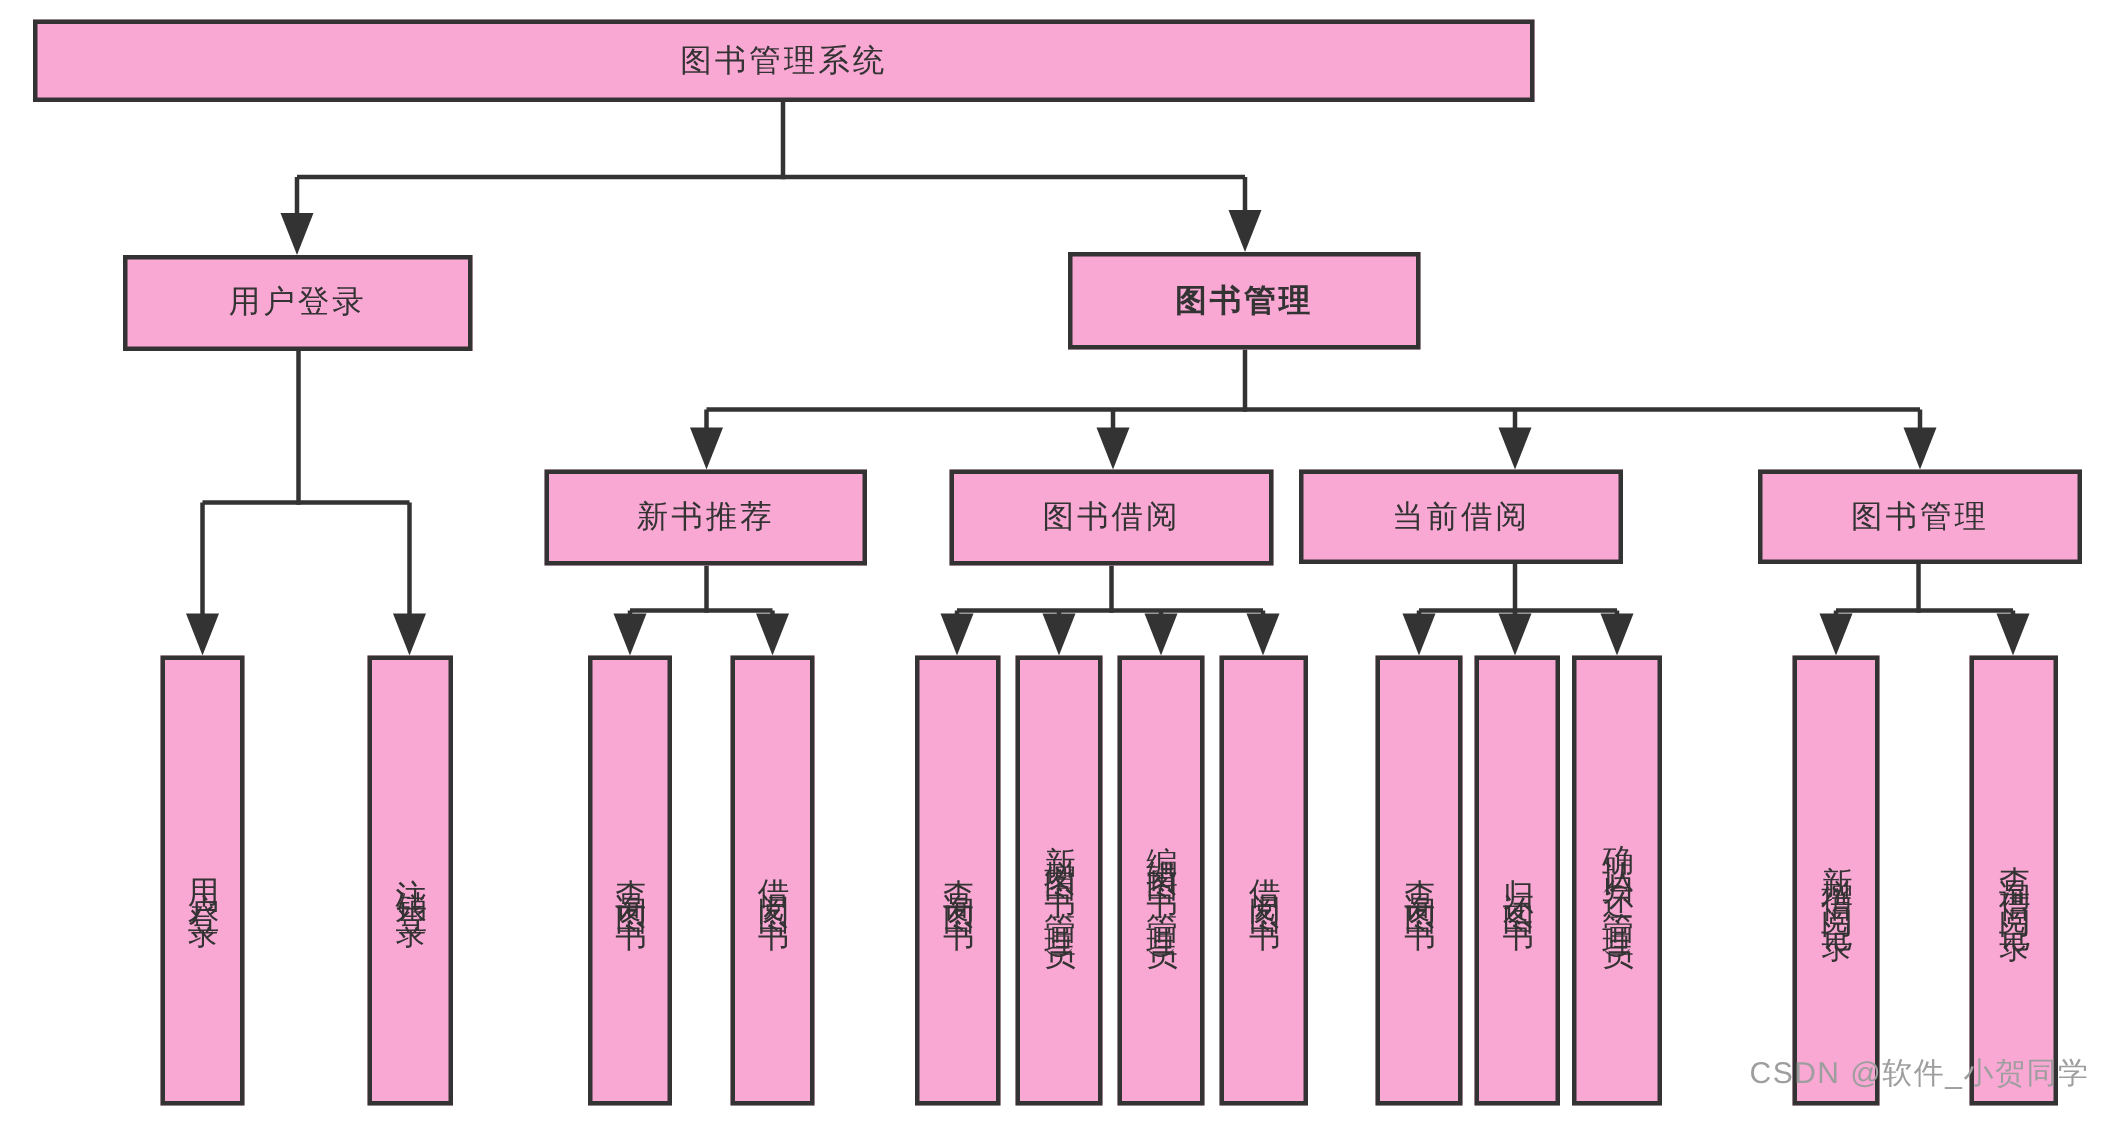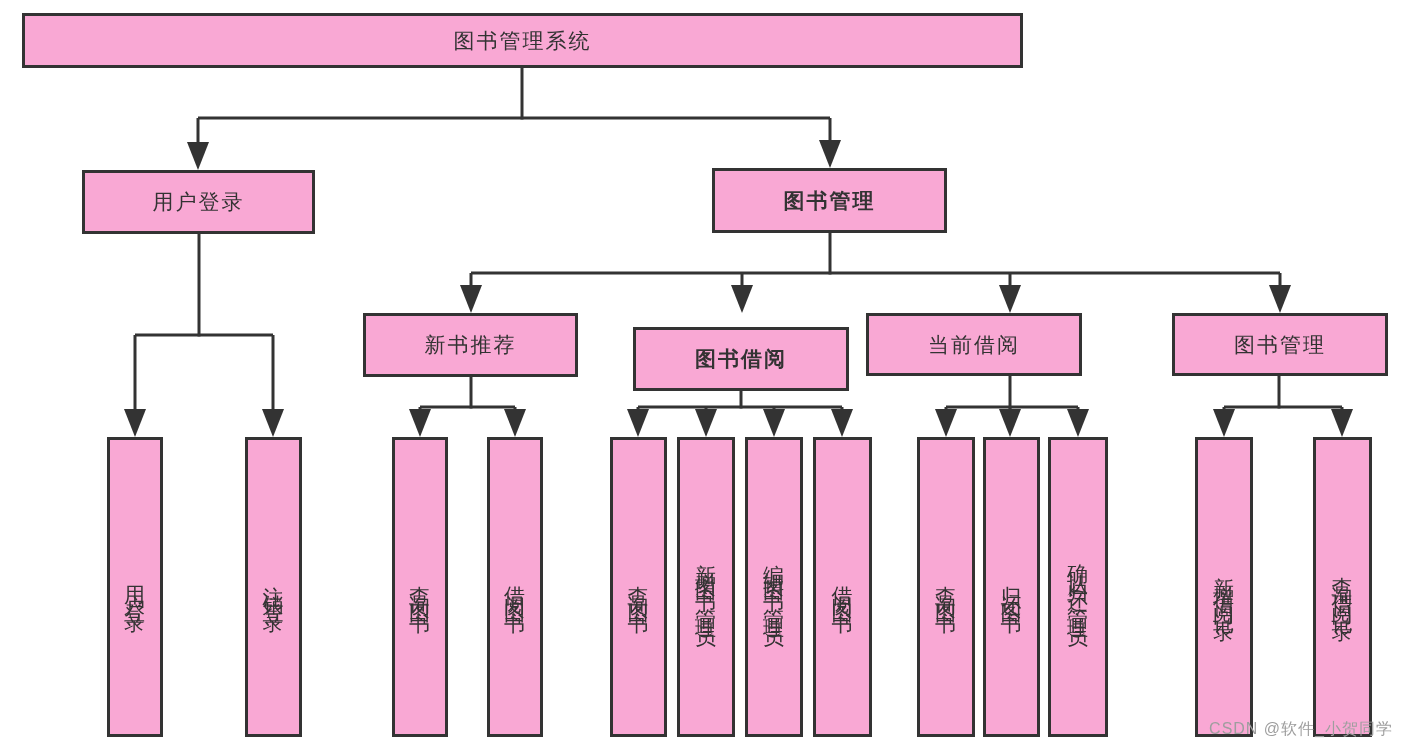--- a/index.html
+++ b/index.html
@@ -34,22 +34,22 @@
   }
   svg.connectors {
     position: absolute;
     left: 0; top: 0;
     width: 1405px; height: 747px;
     pointer-events: none;
   }
   .watermark {
     position: absolute;
     right: 12px;
-    bottom: 7px;
-    font-size: 16px;
+    bottom: 18px;
+    font-size: 20px;
     color: #9e9e9e;
     letter-spacing: 1px;
     z-index: 5;
   }
 </style>
 </head>
 <body>
 
 <div class="stage">
 
@@ -128,21 +128,21 @@
       <polygon points="1331,409 1353,409 1342,437" stroke="none"></polygon>
     </g>
   </svg>
 
   <div class="node" style="left:22px; top:13px; width:1001px; height:55px;">图书管理系统</div>
 
   <div class="node" style="left:82px; top:170px; width:233px; height:64px;">用户登录</div>
   <div class="node" style="left:712px; top:168px; width:235px; height:65px;font-weight:bold;">图书管理</div>
 
   <div class="node" style="left:363px; top:313px; width:215px; height:64px;">新书推荐</div>
-  <div class="node" style="left:633px; top:327px; width:216px; height:64px;font-weight:bold;">图书借阅</div>
+  <div class="node" style="left:633px; top:313px; width:216px; height:64px;">图书借阅</div>
   <div class="node" style="left:866px; top:313px; width:216px; height:63px;">当前借阅</div>
   <div class="node" style="left:1172px; top:313px; width:216px; height:63px;">图书管理</div>
 
   <div class="node leaf" style="left:107px; top:437px; width:56px; height:300px;">用户登录</div>
   <div class="node leaf" style="left:245px; top:437px; width:57px; height:300px;">注销登录</div>
 
   <div class="node leaf" style="left:392px; top:437px; width:56px; height:300px;">查询图书</div>
   <div class="node leaf" style="left:487px; top:437px; width:56px; height:300px;">借阅图书</div>
 
   <div class="node leaf" style="left:610px; top:437px; width:57px; height:300px;">查询图书</div>

